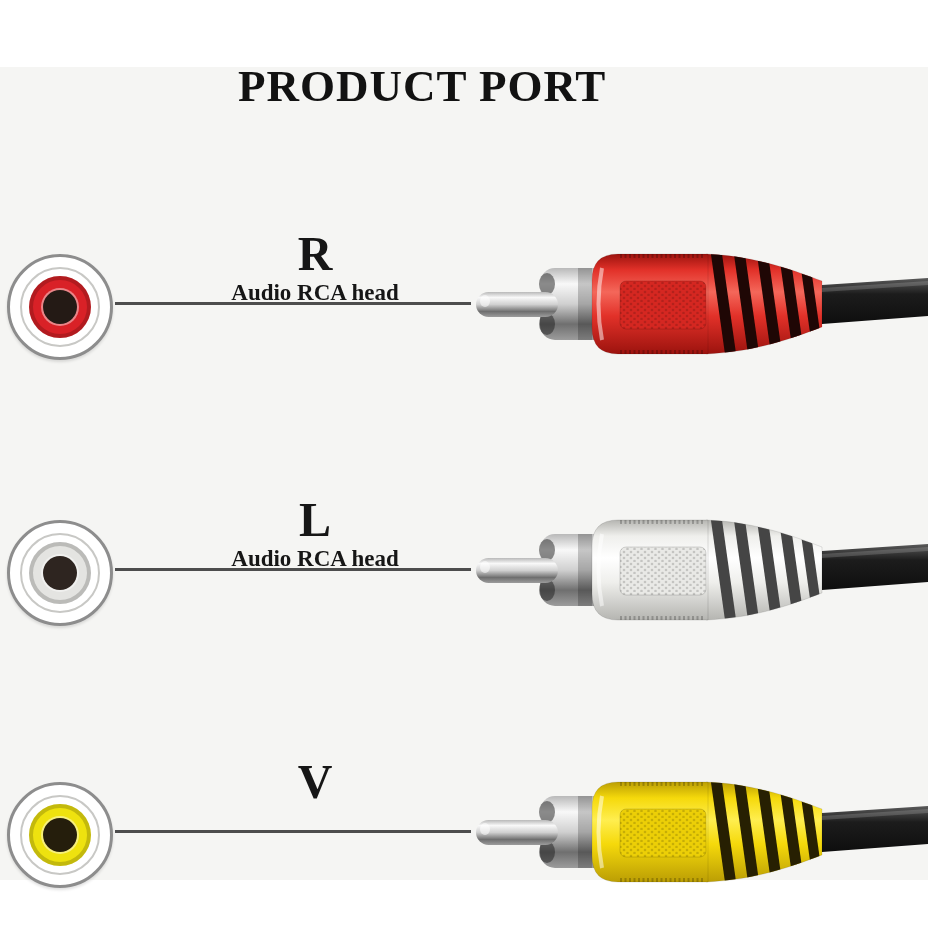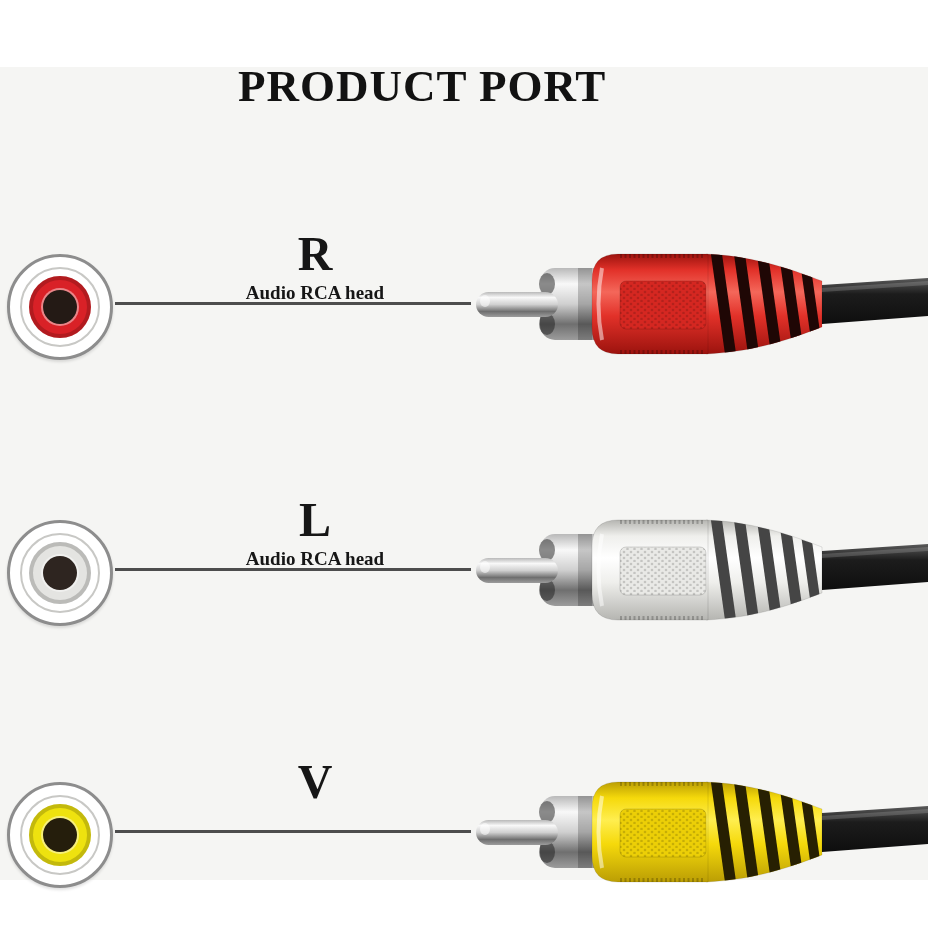--- a/index.html
+++ b/index.html
@@ -36,21 +36,21 @@
     position:absolute; inset:33px; border-radius:50%;
     background:var(--port-center);
     box-shadow:0 0 0 2px rgba(255,255,255,0.45);
   }
 
   .labels {
     position:absolute; left:225px; top:6px; width:180px;
     text-align:center; color:var(--label-text,#161616);
   }
   .letter { font-size:48px; font-weight:700; line-height:48px; }
-  .desc { font-size:19px; font-weight:700; line-height:22px; margin-top:4px; white-space:nowrap; }
+  .desc { font-size:23px; font-weight:700; line-height:22px; margin-top:4px; white-space:nowrap; }
 
   .wire { position:absolute; left:115px; top:78px; width:356px; height:3px; background:var(--wire,#4d4d4d); }
 
   .plug { position:absolute; left:468px; top:0; width:460px; height:160px; }
 </style>
 </head>
 <body>
 
 <div class="canvas" style="--background: #ffffff; --panel: #f5f5f3; --title-text: #121212; --label-text: #161616; --wire: #4d4d4d; --cable: #1c1c1c; --port-ring: #8d8d8d;">
   <div class="panel"></div>

